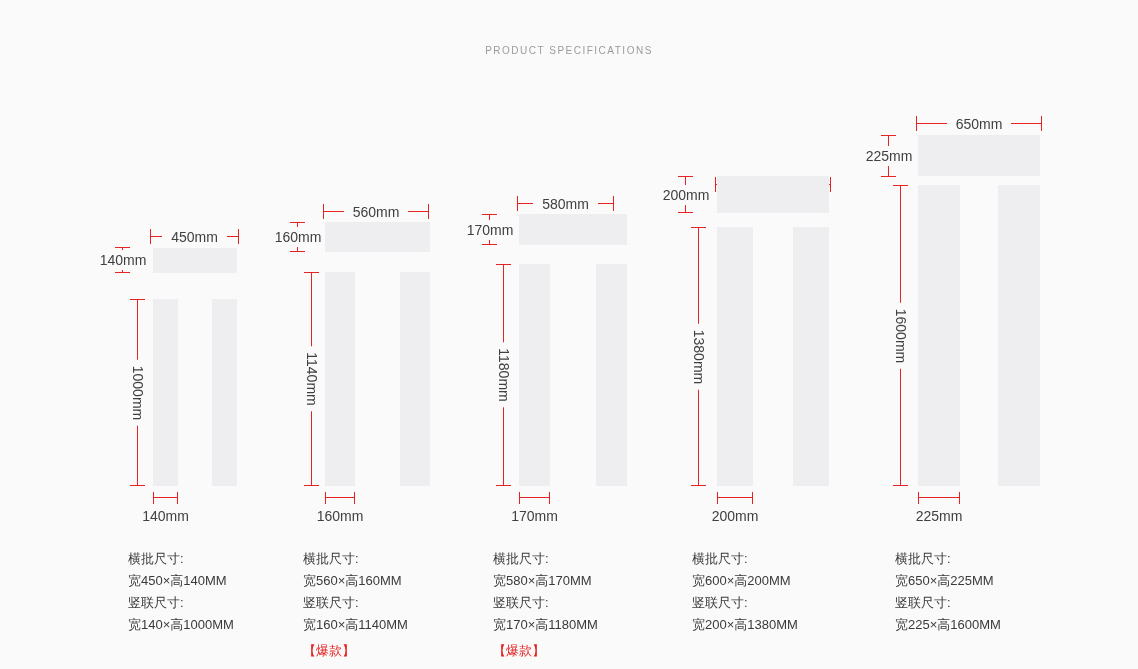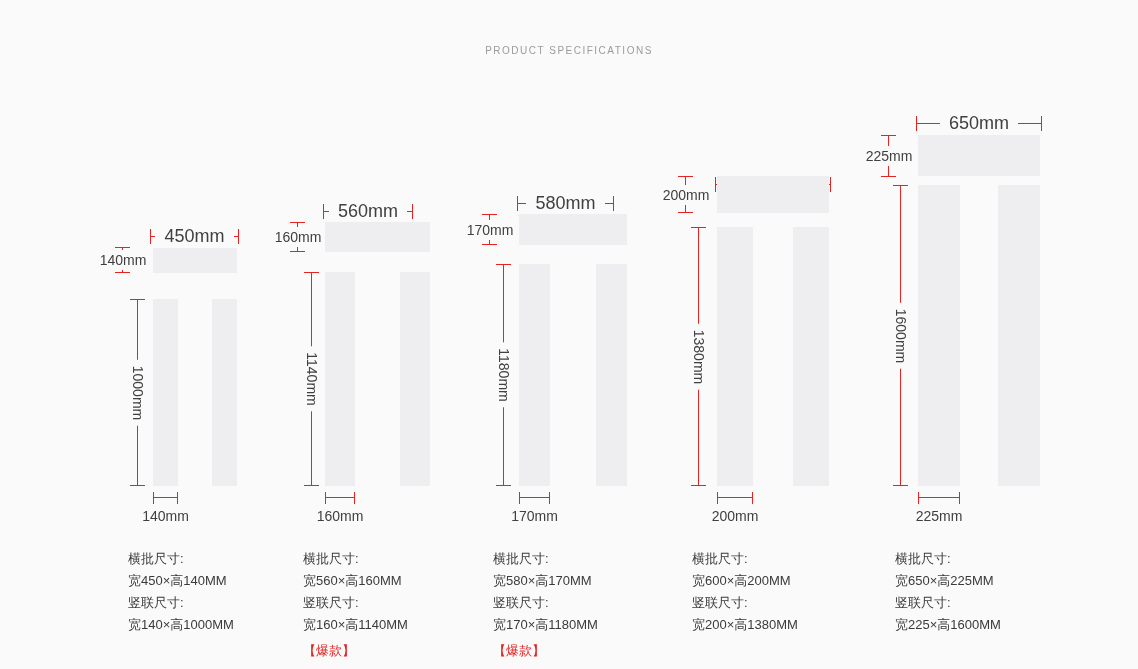--- a/index.html
+++ b/index.html
@@ -19,21 +19,21 @@
   
   .header{ position:absolute; left:0; top:34px; width:100%; text-align:center; }
   .title{ font-size:30px; font-weight:bold; color:#2f2f2f; letter-spacing:3px; }
   .subtitle{ margin-top:11px; font-size:10px; color:#9b9b9b; letter-spacing:1.5px; }
 
   
   .bar{ position:absolute; background:var(--bar); }
 
   
   .dim-h{ position:absolute; display:flex; align-items:center; height:15px;
-          font-size:18px; color:var(--dim-ink); }
+          font-size:14px; color:var(--dim-ink); }
   .dim-h .cap{ width:1px; height:15px; background:var(--red); }
   .dim-h .seg{ flex:1; height:1px; background:var(--red); }
   .dim-h .lbl{ padding:0 9px; white-space:nowrap; }
 
   
   .dim-v{ position:absolute; width:15px; }
   .dim-v .cap{ position:absolute; left:0; width:15px; height:1px; background:var(--red); }
   .dim-v .cap.top{ top:0; }
   .dim-v .cap.bot{ bottom:0; }
   .dim-v .vseg{ position:absolute; left:7px; top:0; bottom:0; width:1px; background:var(--red); }
@@ -96,21 +96,21 @@
     <div class="specs" style="left:128px;top:548px;">
       <div>横批尺寸:</div>
       <div>宽450×高140MM</div>
       <div>竖联尺寸:</div>
       <div>宽140×高1000MM</div>
       <div class="badge"></div>
     </div>
   </div>
 
   <div>
-    <div class="dim-h" style="left:323px;top:204px;width:90px;align-items:center;">
+    <div class="dim-h" style="left:323px;top:204px;width:106px;align-items:center;">
       <span class="cap"></span>
         <span class="seg"></span>
       <span class="lbl">560mm</span>
       <span class="seg"></span>
         <span class="cap"></span>
     </div>
     <div class="dim-v" style="left:290px;top:222px;height:30px;">
       <span class="cap top"></span>
       <span class="vseg"></span>
       <span class="cap bot"></span>

